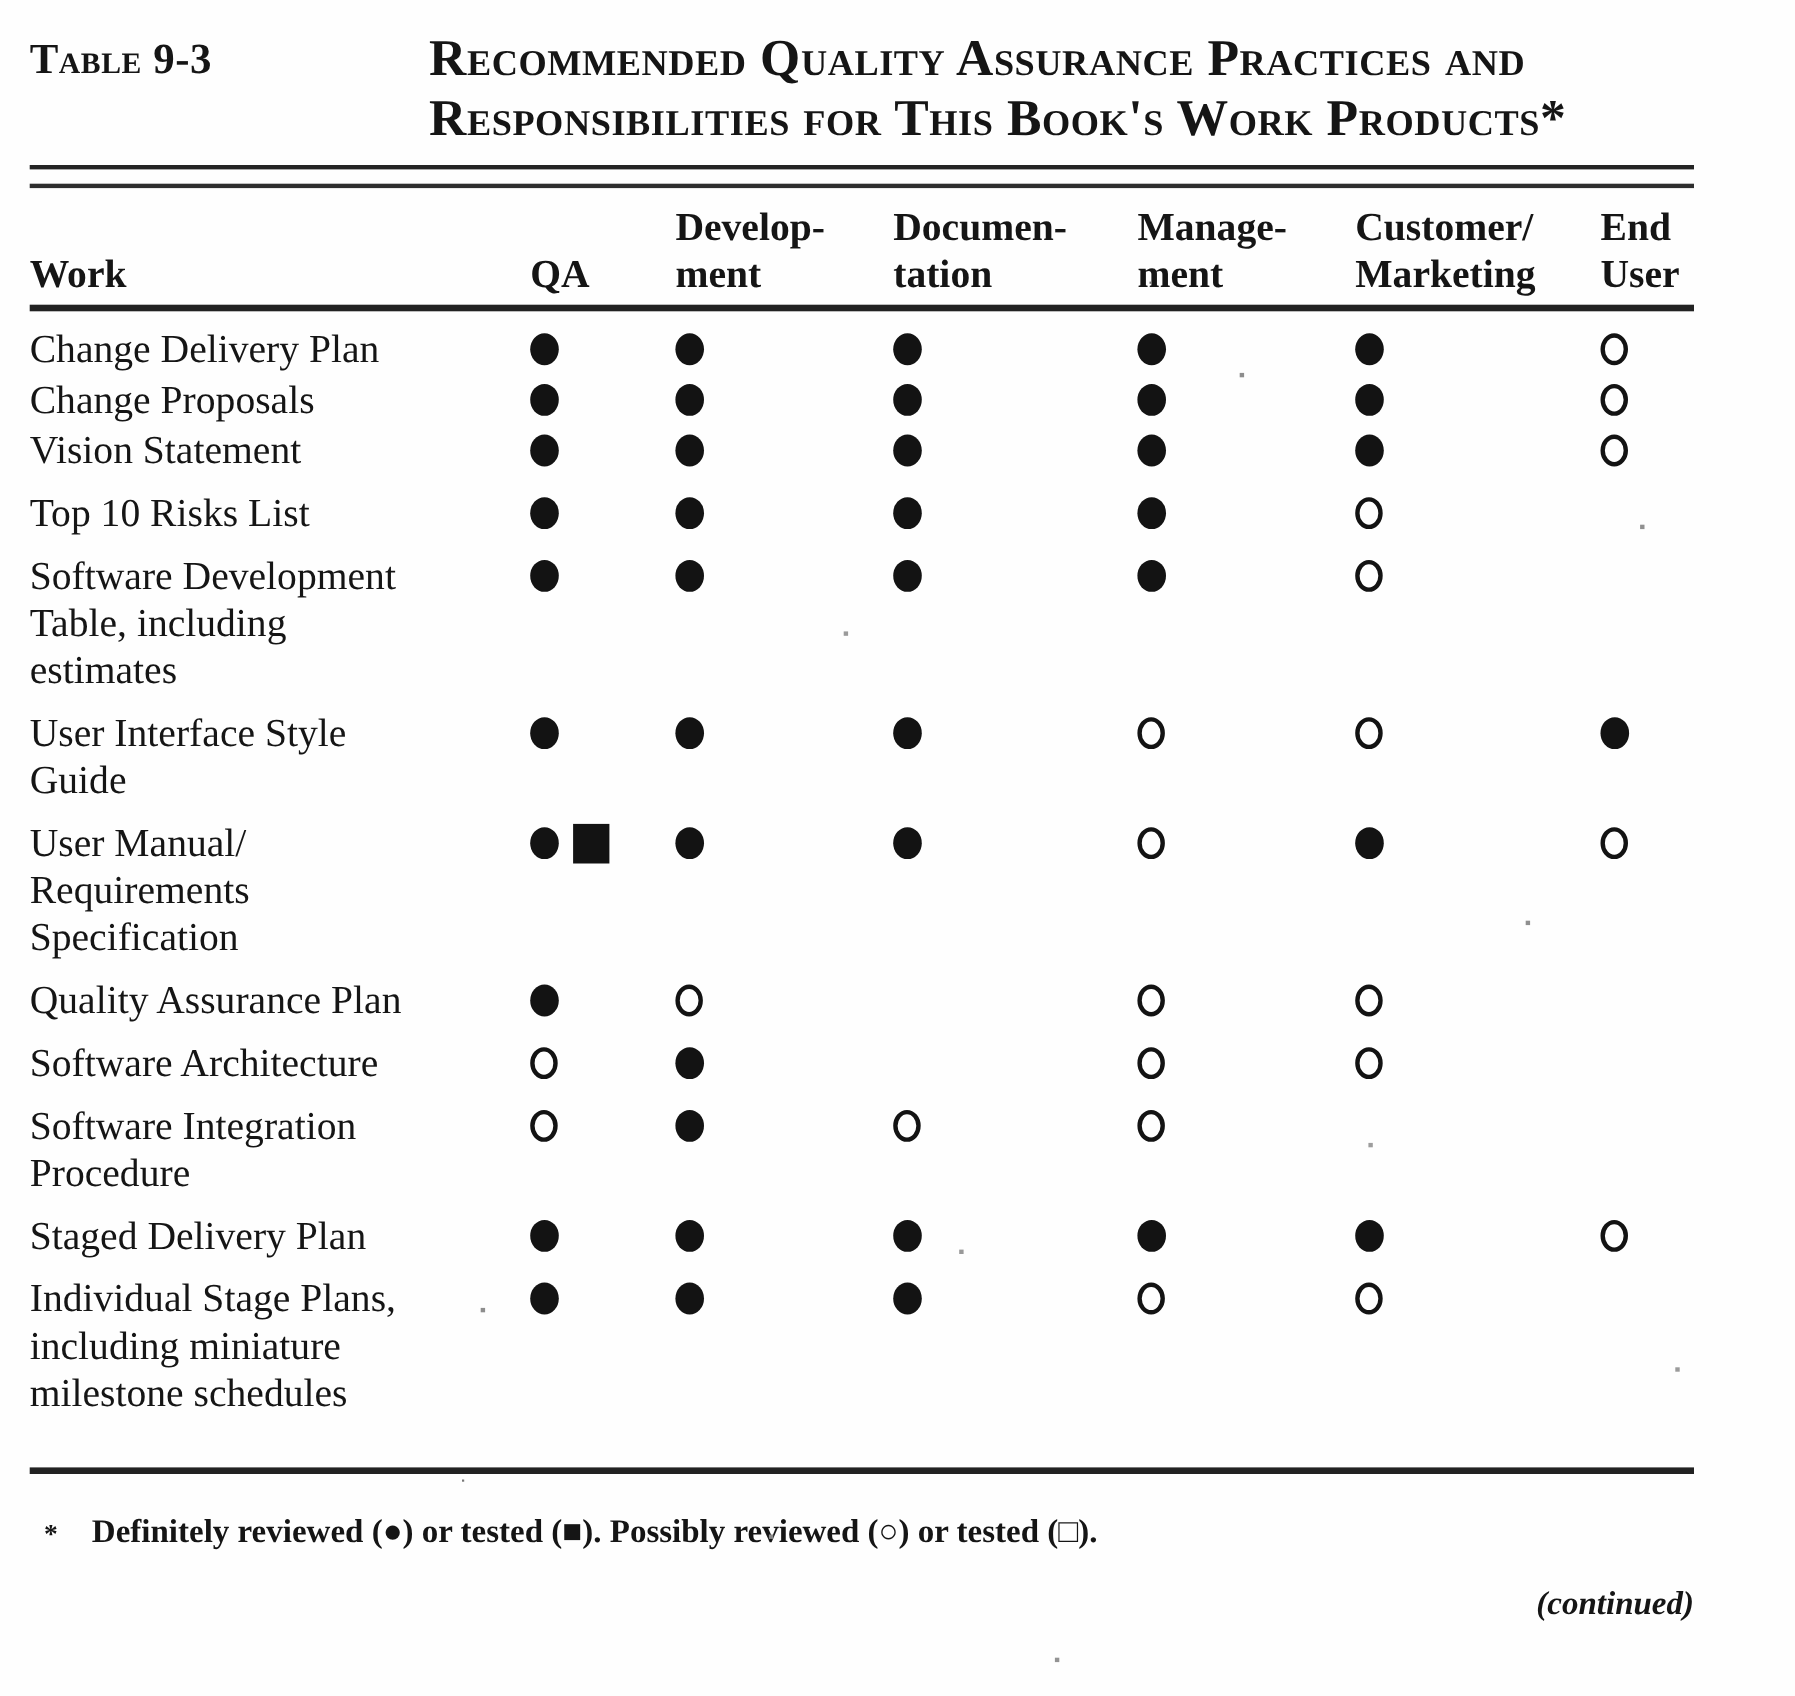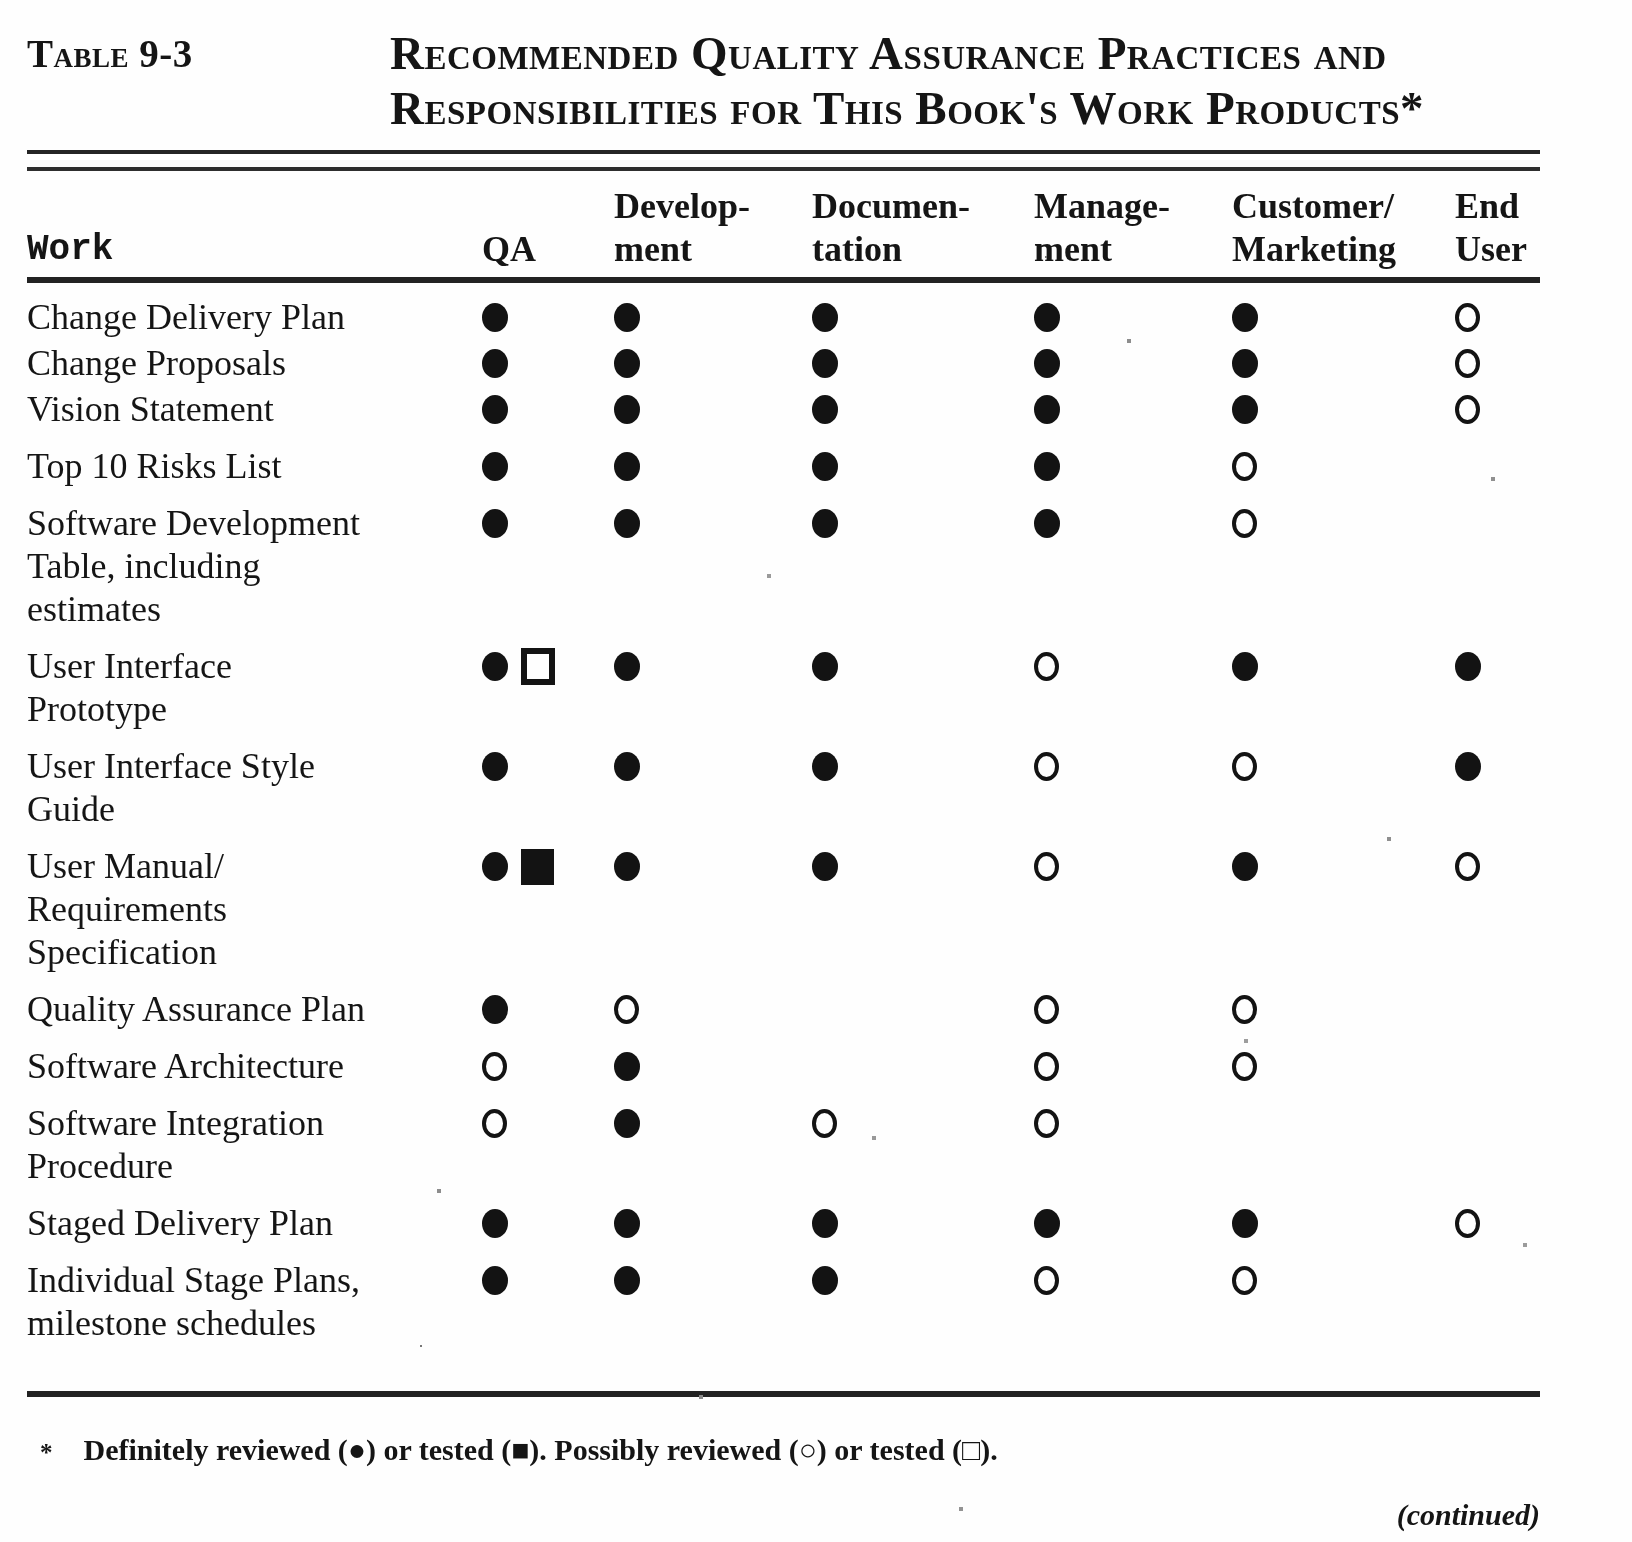--- a/index.html
+++ b/index.html
@@ -40,21 +40,21 @@
     display:grid;
     grid-template-columns:453px 132px 198px 222px 198px 223px 87px;
   }
 
   .header{margin-top:8px;}
   .hcell{
     display:flex;flex-direction:column;justify-content:flex-end;
     font-weight:bold;font-size:36px;line-height:43px;
     white-space:nowrap;padding:6px 0 4px 2px;
   }
-  .hcell.first{padding-left:0;font-family:Liberation Mono, monospace;}
+  .hcell.first{padding-left:0;}
   .header-rule{margin-top:2px;}
 
   
   #rows{padding-top:13px;}
   .row{margin-bottom:14px;}
   .row.tight{margin-bottom:3px;}
   .product{font-size:36px;line-height:43px;}
   .markcell{
     display:flex;align-items:center;gap:13px;
     height:43px;padding-left:2px;
@@ -253,45 +253,20 @@
           <div class="markcell">
             <span class="mk mk-filled-circle" title="definitely reviewed"></span>
           </div>
           <div class="markcell">
             <span class="mk mk-open-circle" title="possibly reviewed"></span>
           </div>
           <div class="markcell"></div>
         </div>
         <div class="grid row">
           <div class="product">
-            <div>User Interface</div>
-            <div>Prototype</div>
-          </div>
-          <div class="markcell">
-            <span class="mk mk-filled-circle" title="definitely reviewed"></span>
-            <span class="mk mk-open-square" title="possibly tested"></span>
-          </div>
-          <div class="markcell">
-            <span class="mk mk-filled-circle" title="definitely reviewed"></span>
-          </div>
-          <div class="markcell">
-            <span class="mk mk-filled-circle" title="definitely reviewed"></span>
-          </div>
-          <div class="markcell">
-            <span class="mk mk-open-circle" title="possibly reviewed"></span>
-          </div>
-          <div class="markcell">
-            <span class="mk mk-filled-circle" title="definitely reviewed"></span>
-          </div>
-          <div class="markcell">
-            <span class="mk mk-filled-circle" title="definitely reviewed"></span>
-          </div>
-        </div>
-        <div class="grid row">
-          <div class="product">
             <div>User Interface Style</div>
             <div>Guide</div>
           </div>
           <div class="markcell">
             <span class="mk mk-filled-circle" title="definitely reviewed"></span>
           </div>
           <div class="markcell">
             <span class="mk mk-filled-circle" title="definitely reviewed"></span>
           </div>
           <div class="markcell">
@@ -410,20 +385,21 @@
           <div class="markcell">
             <span class="mk mk-filled-circle" title="definitely reviewed"></span>
           </div>
           <div class="markcell">
             <span class="mk mk-open-circle" title="possibly reviewed"></span>
           </div>
         </div>
         <div class="grid row">
           <div class="product">
             <div>Individual Stage Plans,</div>
+            <div>including miniature</div>
             <div>milestone schedules</div>
           </div>
           <div class="markcell">
             <span class="mk mk-filled-circle" title="definitely reviewed"></span>
           </div>
           <div class="markcell">
             <span class="mk mk-filled-circle" title="definitely reviewed"></span>
           </div>
           <div class="markcell">
             <span class="mk mk-filled-circle" title="definitely reviewed"></span>

